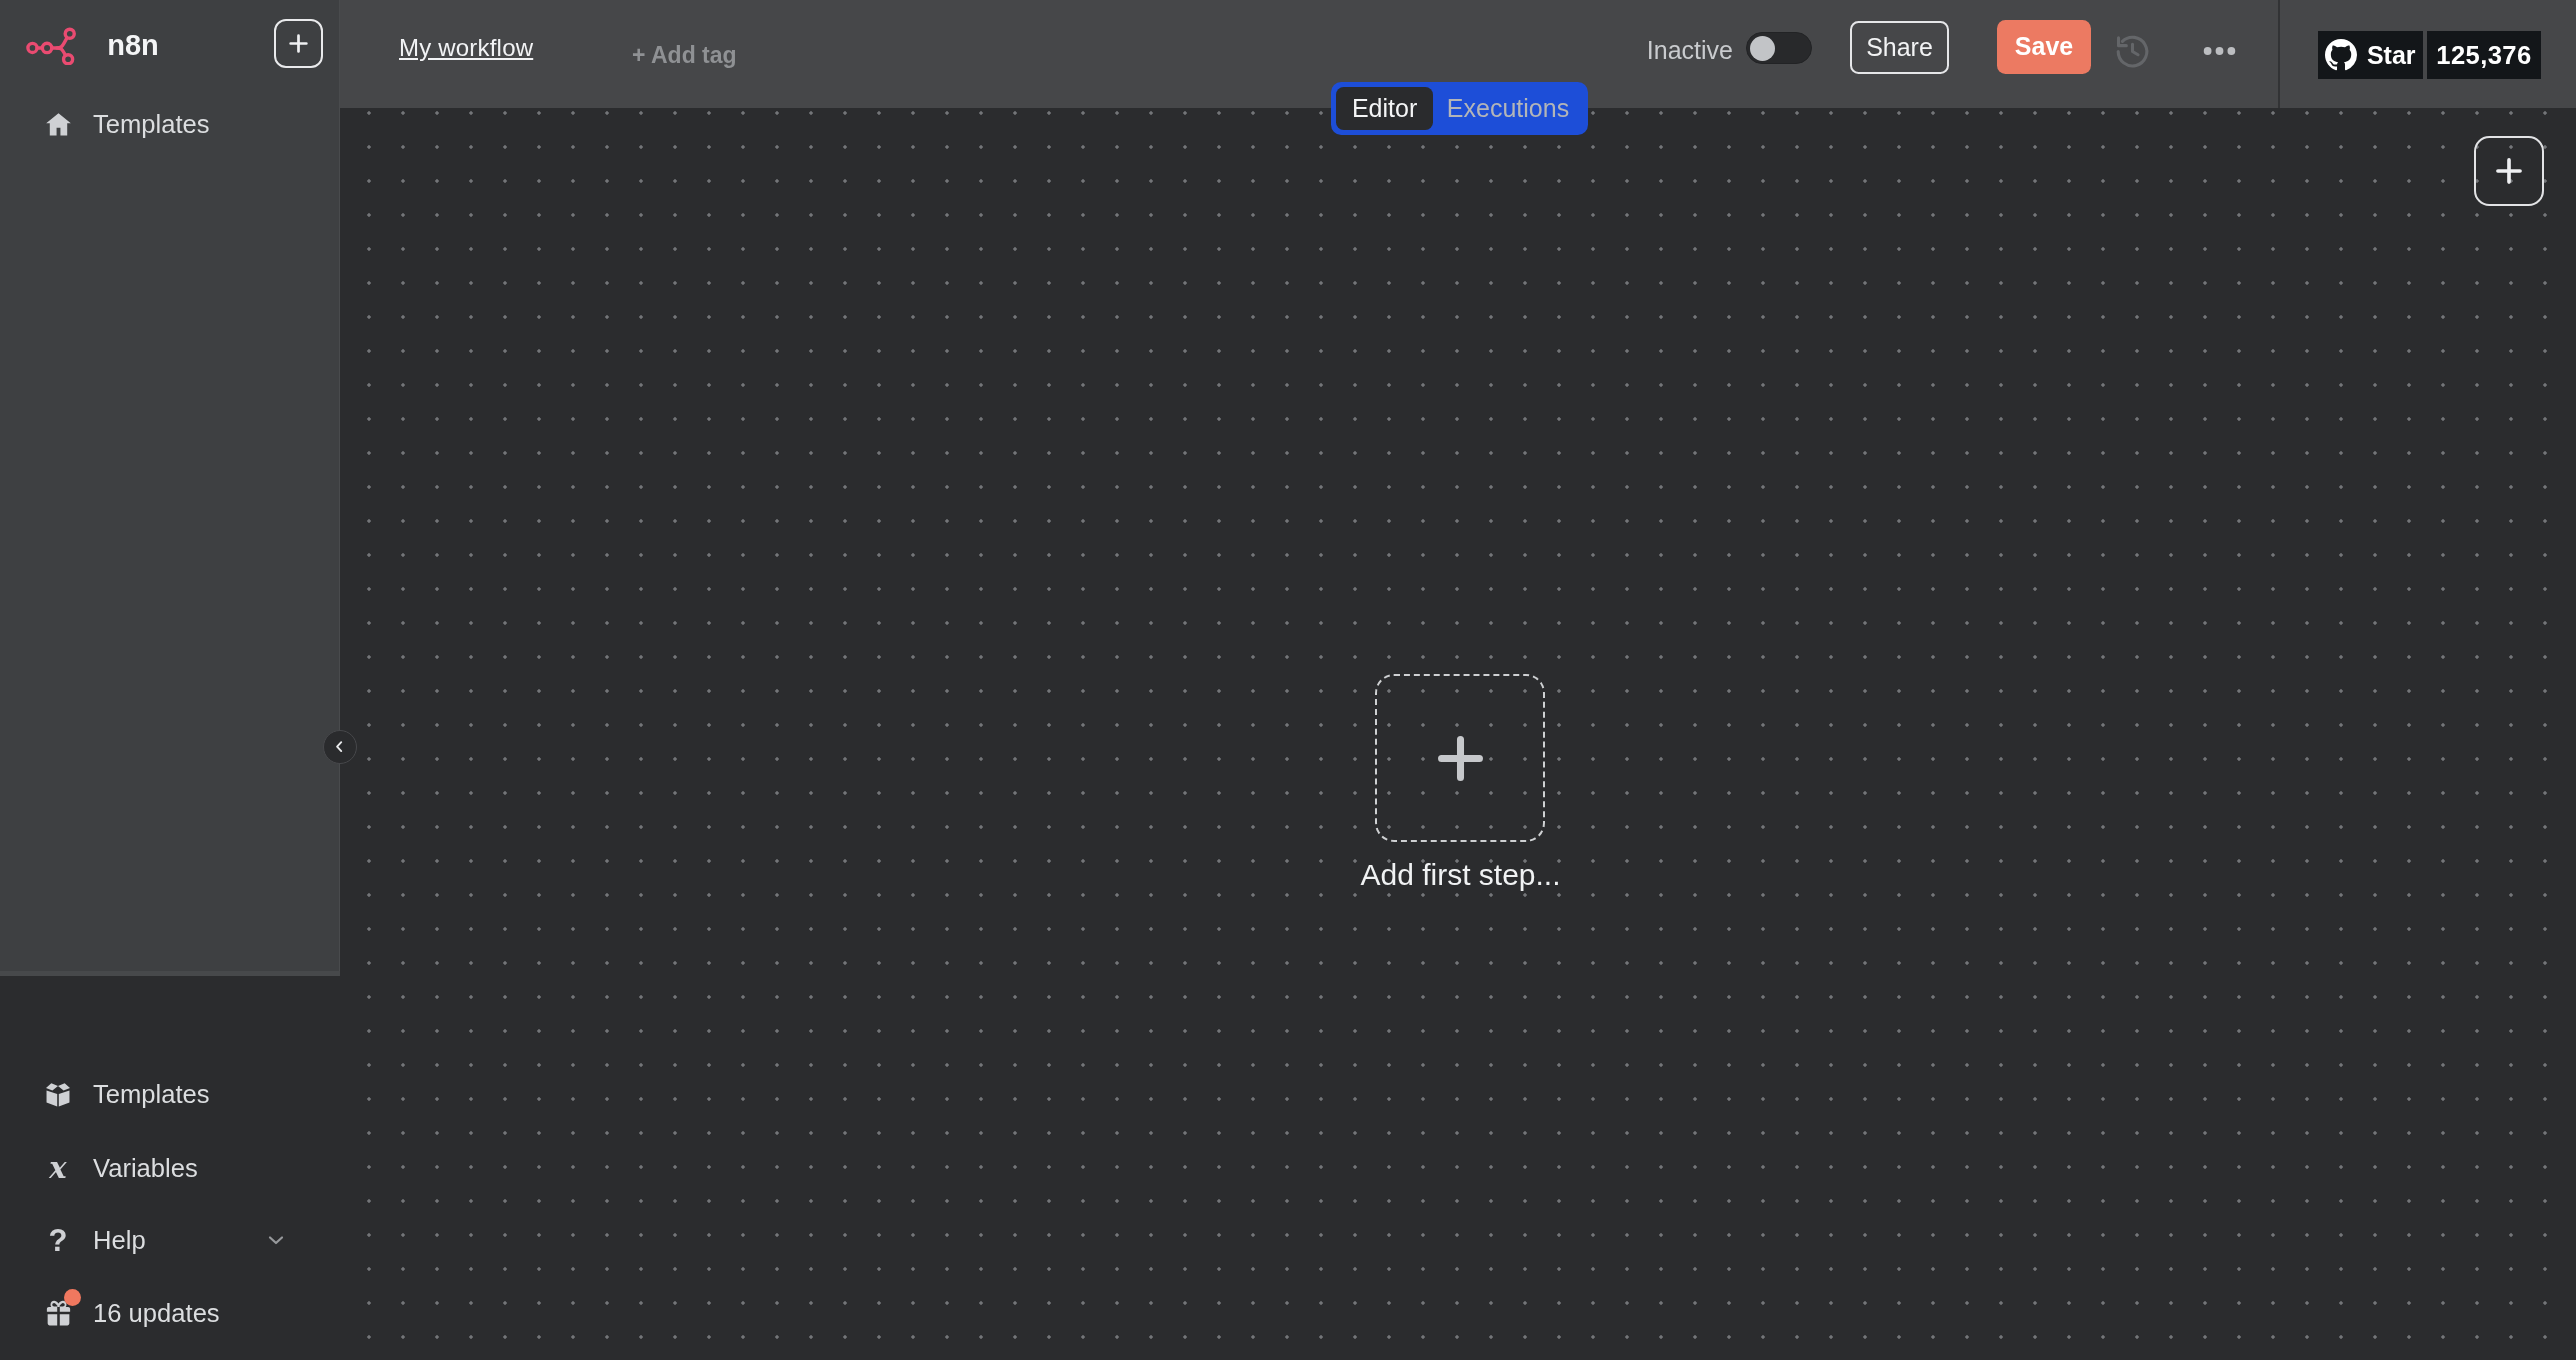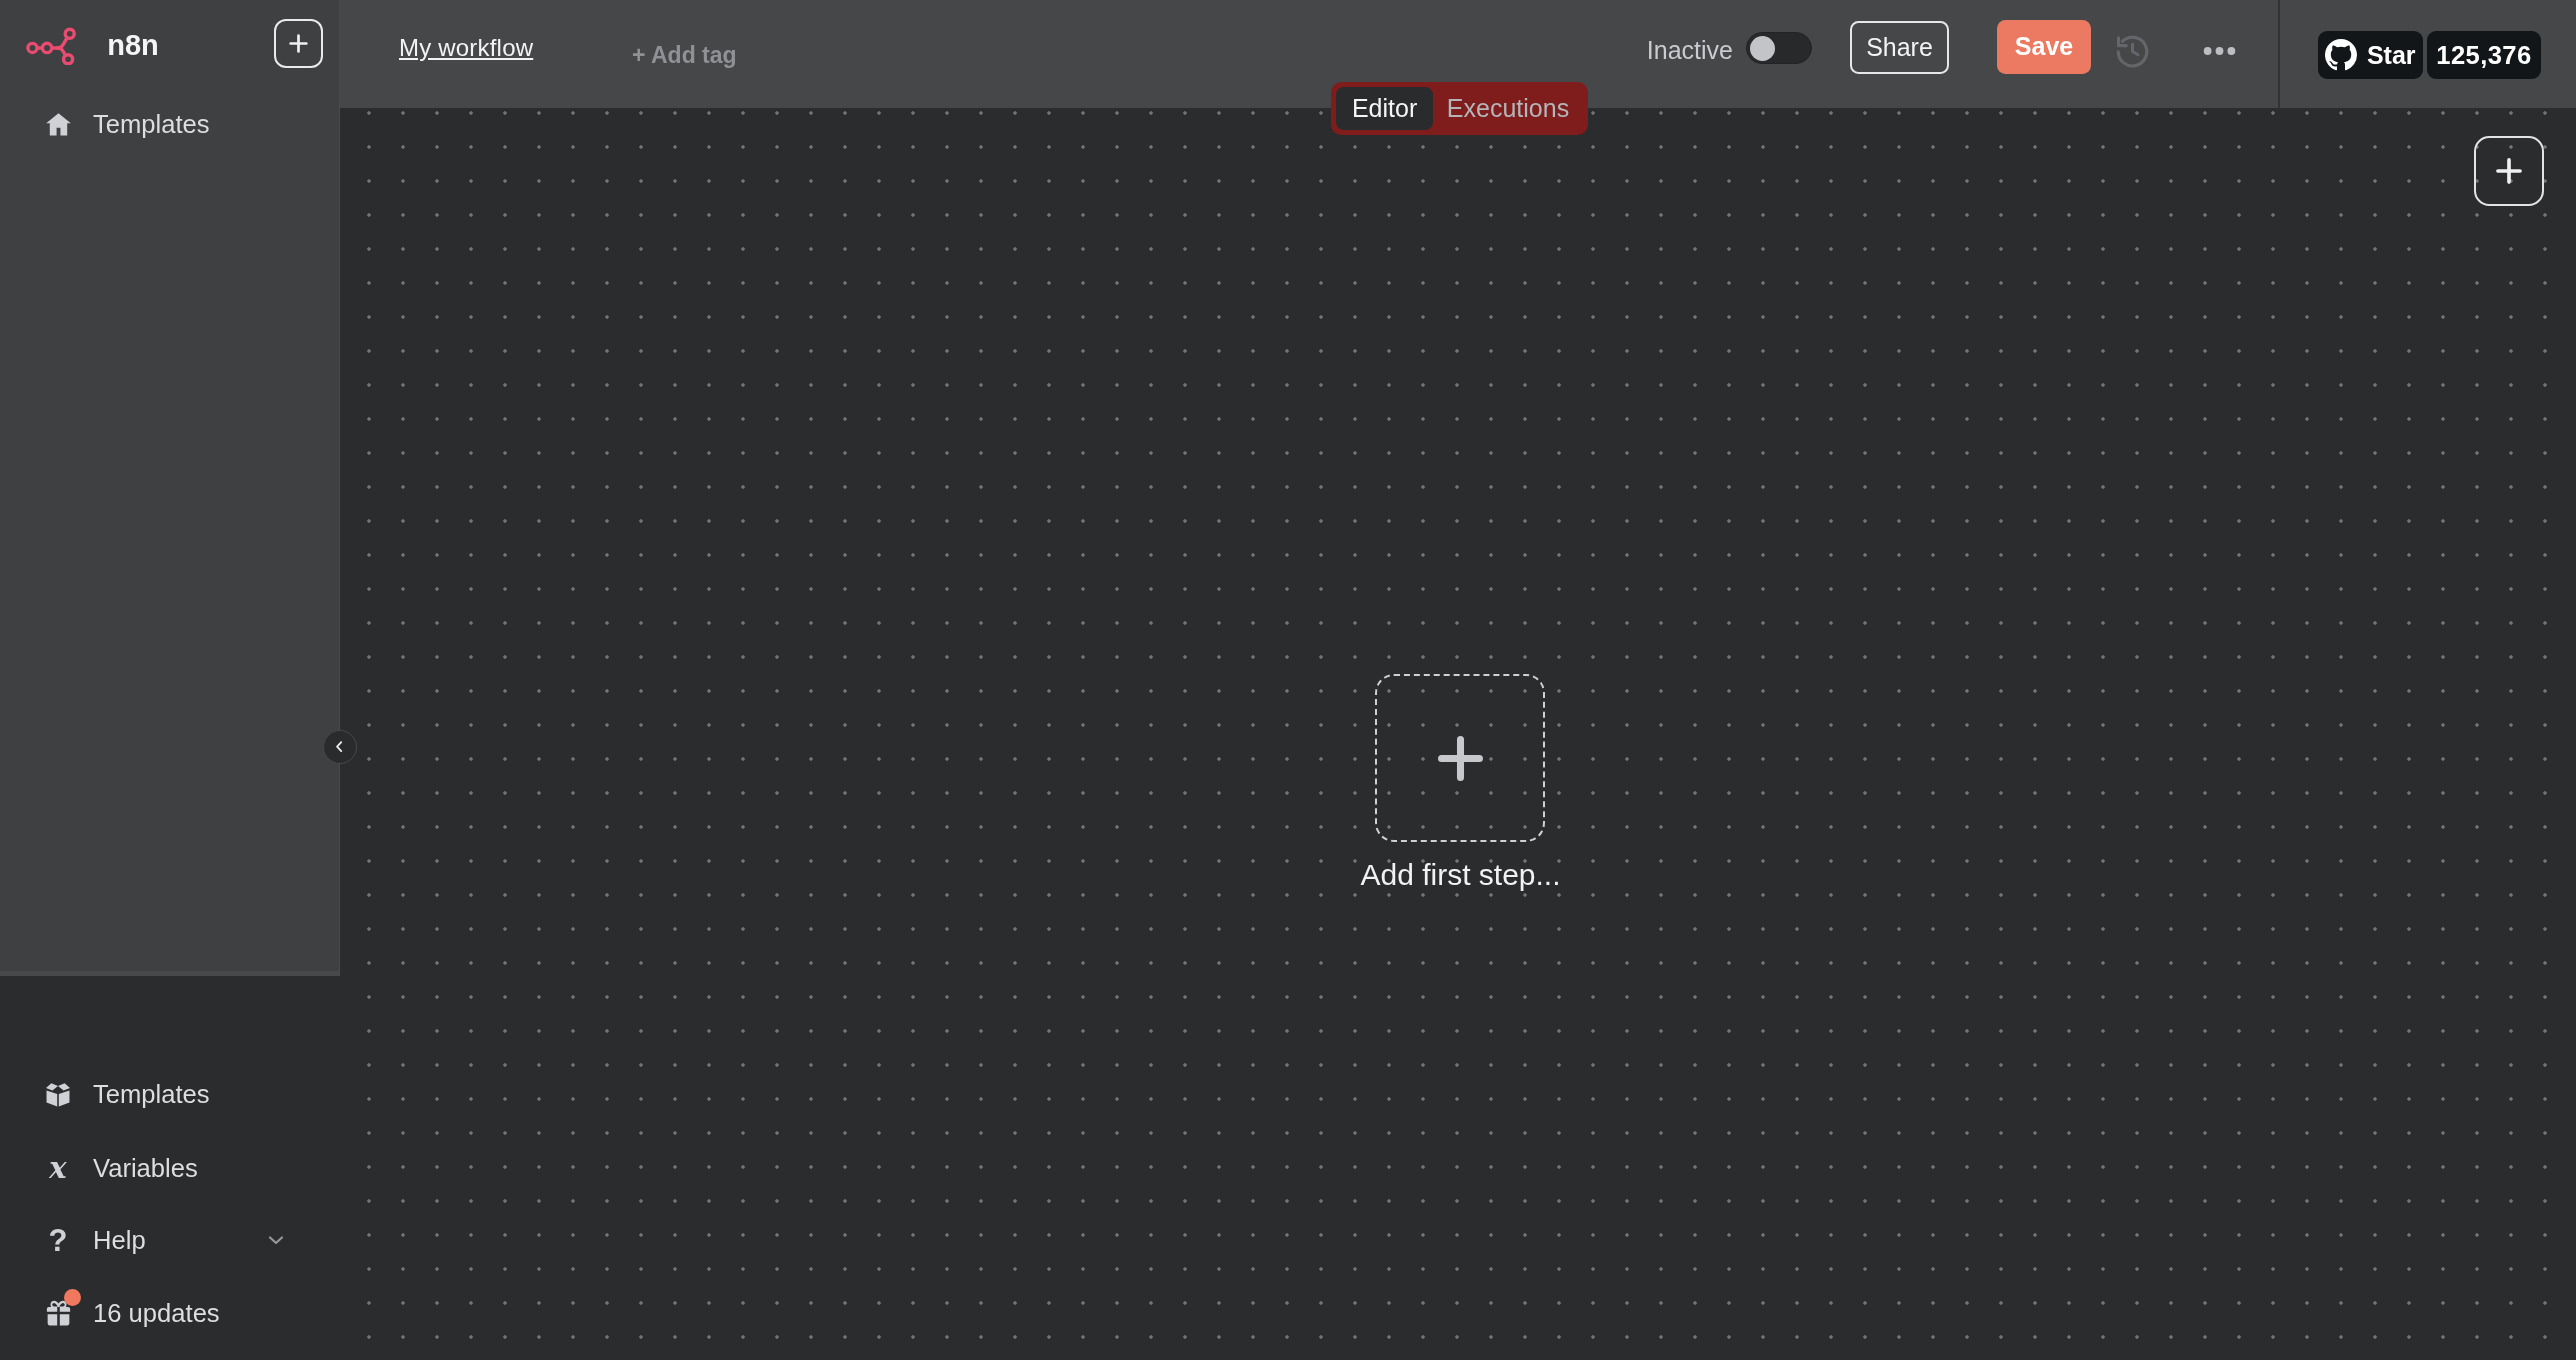--- a/index.html
+++ b/index.html
@@ -14,21 +14,21 @@
     background-image:radial-gradient(circle, #737578 1.4px, transparent 2px);
     background-size:34px 34px; background-position:12px 22px;
   }
 
   
   .header { position:absolute; left:340px; top:0; width:2236px; height:108px; background:#464749; }
   .wf-title { position:absolute; left:59px; top:34px; font-size:24px; color:#f2f3f5; letter-spacing:0.2px; cursor:text;text-decoration:underline; }
   .add-tag { position:absolute; left:276px; top:42px; font-size:23px; font-weight:700; color:#8f9194; cursor:pointer;margin-left:16px; }
 
   .tabs { position:absolute; left:991px; top:82px; width:257px; height:53px;
-          background:#7f1d1d; border-radius:10.2px; display:flex; align-items:center; padding:5.1px; z-index:5; }
+          background:#1d4ed8; border-radius:10.2px; display:flex; align-items:center; padding:5.1px; z-index:5; }
   .tab { height:43px; display:flex; align-items:center; justify-content:center; border-radius:7.7px;
          font-size:25px; cursor:pointer; }
   .tab.active { background:#2a2b2d; color:#f4f5f6; width:97px; font-weight:500; }
   .tab.inactive { color:#b3b5b8; flex:1; }
 
   .status-label { position:absolute; left:1245px; top:36px; width:148px; text-align:right;
                   font-size:25px; color:#c9cbce; }
   .toggle { position:absolute; left:1406px; top:32px; width:66px; height:32px; border-radius:16px;
             background:#28292b; border:0.9px solid #222325; cursor:pointer; }
   .toggle .knob { position:absolute; left:2.6px; top:2.6px; width:25.6px; height:25.6px; border-radius:50%; background:#c2c4c7; }
@@ -37,21 +37,21 @@
                background:transparent; border:2.1px solid #e6e7e9; border-radius:8.5px;
                color:#f2f3f4; font-size:25px; display:flex; align-items:center; justify-content:center; cursor:pointer; }
   .save-btn { position:absolute; left:1657px; top:19.6px; width:94px; height:54px;
               background:#ec7a62; border:none; border-radius:8.5px; color:#ffffff; font-size:25px; font-weight:700;
               display:flex; align-items:center; justify-content:center; cursor:pointer; }
 
   .history-btn { position:absolute; left:1773px; top:32px; width:39px; height:39px; color:#646669; cursor:pointer; }
   .more-btn { position:absolute; left:1860px; top:39px; width:39px; height:24px; color:#bcbec1; cursor:pointer; }
   .header-divider { position:absolute; left:1938px; top:0; width:1.7px; height:108px; background:#323335; }
 
-  .gh { position:absolute; top:31px; height:48px; background:#131619; border-radius:9px;
+  .gh { position:absolute; top:31px; height:48px; background:#131619; border-radius:0;
         display:flex; align-items:center; color:#fff; cursor:pointer; }
   .gh-star { left:1978px; width:105px; justify-content:center; gap:9.4px; }
   .gh-count { left:2087px; width:114px; justify-content:center; font-size:25.6px; font-weight:700; letter-spacing:0.4px; }
   .gh-star .lbl { font-size:25px; font-weight:600; }
 
   
   .sidebar { position:absolute; left:0; top:0; width:340px; height:976px; background:#3e4042;
              border-right:0.9px solid #494b4d; z-index:4; }
   .logo-row { position:absolute; left:25.6px; top:25.6px; display:flex; align-items:center; gap:13.6px; }
   .logo-name { font-size:29px; font-weight:700; color:#f4f5f6; }

